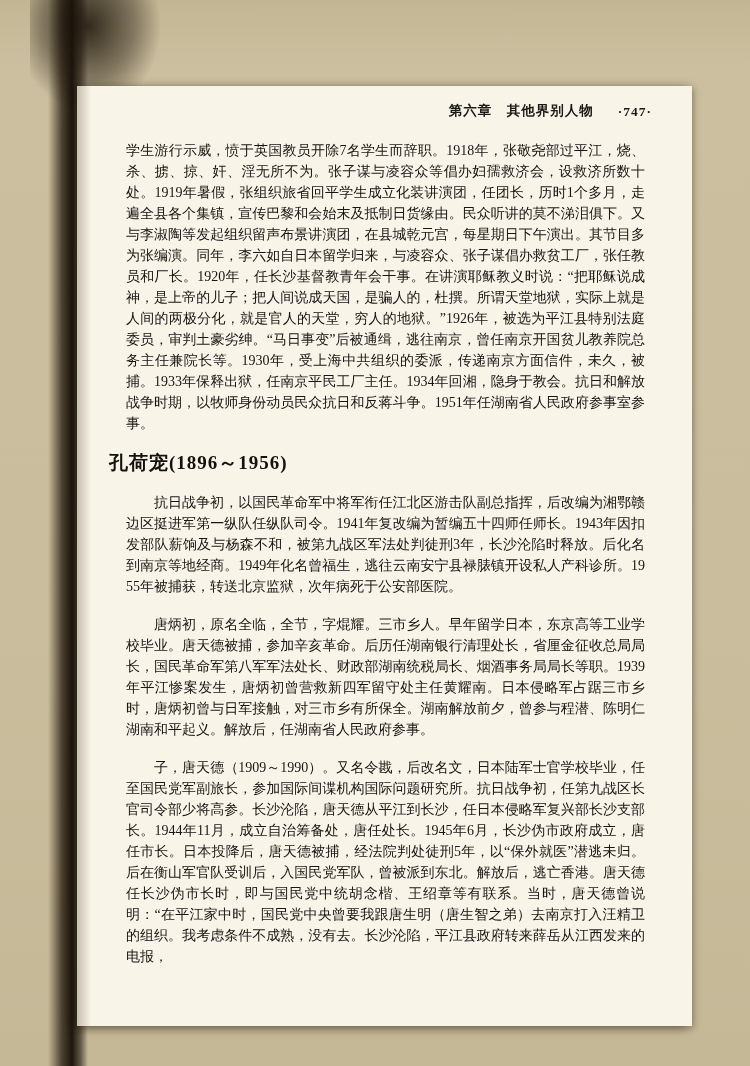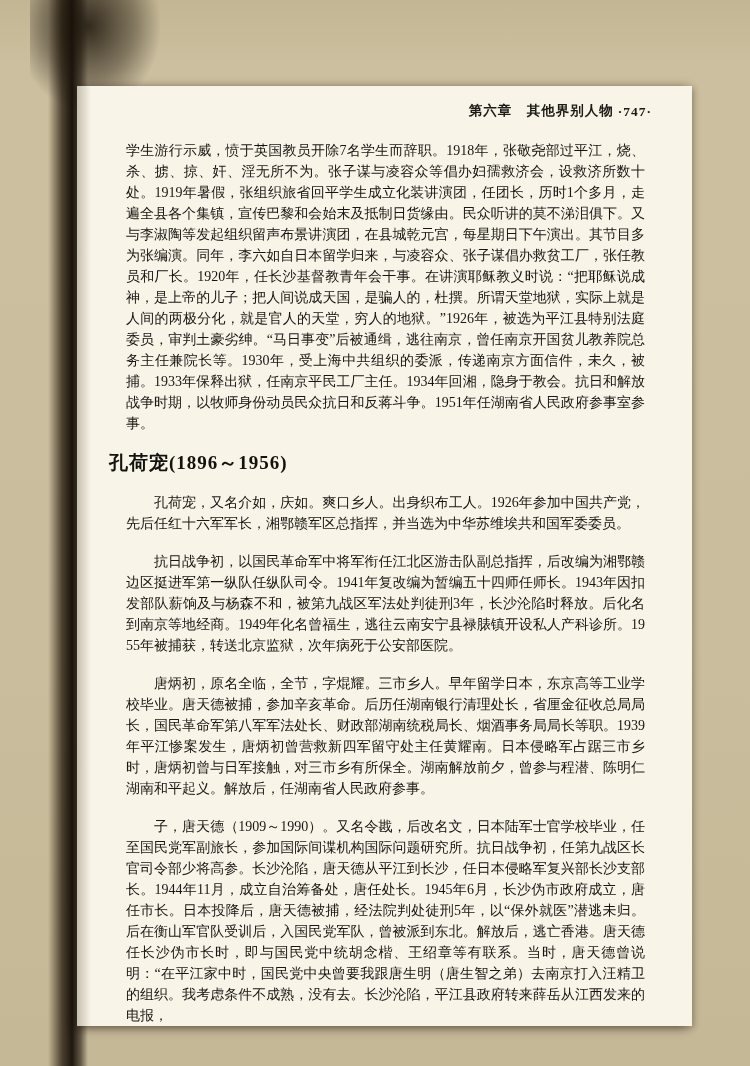--- a/index.html
+++ b/index.html
@@ -69,21 +69,21 @@
     color: #1c1a16;
   }
   .running-header .chapter-title {
     font-size: 13.5px;
     font-weight: bold;
     letter-spacing: 1px;
   }
   .running-header .page-number {
     font-size: 13.5px;
     font-weight: bold;
-    margin-left: 4px;
+    margin-left: 24px;
     letter-spacing: 1px;
   }
   .body-para {
     margin: 17px;
     font-size: 14px;
     line-height: 21px;
     color: #181512;
     text-align: justify;
     text-justify: inter-ideograph;
     word-break: break-all;
@@ -113,21 +113,20 @@
 
   <div class="running-header">
     <span class="chapter-title">第六章　其他界别人物</span>
     <span class="page-number">·747·</span>
   </div>
 
   <p class="body-para no-indent">学生游行示威，愤于英国教员开除7名学生而辞职。1918年，张敬尧部过平江，烧、杀、掳、掠、奸、淫无所不为。张子谋与凌容众等倡办妇孺救济会，设救济所数十处。1919年暑假，张组织旅省回平学生成立化装讲演团，任团长，历时1个多月，走遍全县各个集镇，宣传巴黎和会始末及抵制日货缘由。民众听讲的莫不涕泪俱下。又与李淑陶等发起组织留声布景讲演团，在县城乾元宫，每星期日下午演出。其节目多为张编演。同年，李六如自日本留学归来，与凌容众、张子谋倡办救贫工厂，张任教员和厂长。1920年，任长沙基督教青年会干事。在讲演耶稣教义时说：“把耶稣说成神，是上帝的儿子；把人间说成天国，是骗人的，杜撰。所谓天堂地狱，实际上就是人间的两极分化，就是官人的天堂，穷人的地狱。”1926年，被选为平江县特别法庭委员，审判土豪劣绅。“马日事变”后被通缉，逃往南京，曾任南京开国贫儿教养院总务主任兼院长等。1930年，受上海中共组织的委派，传递南京方面信件，未久，被捕。1933年保释出狱，任南京平民工厂主任。1934年回湘，隐身于教会。抗日和解放战争时期，以牧师身份动员民众抗日和反蒋斗争。1951年任湖南省人民政府参事室参事。</p>
 
   <h2 class="section-heading">孔荷宠(1896～1956)</h2>
 
-  <p class="body-para">孔荷宠，又名介如，庆如。爽口乡人。出身织布工人。1926年参加中国共产党，先后任红十六军军长，湘鄂赣军区总指挥，并当选为中华苏维埃共和国军委委员。</p>
 
 
   <p class="body-para">抗日战争初，以国民革命军中将军衔任江北区游击队副总指挥，后改编为湘鄂赣边区挺进军第一纵队任纵队司令。1941年复改编为暂编五十四师任师长。1943年因扣发部队薪饷及与杨森不和，被第九战区军法处判徒刑3年，长沙沦陷时释放。后化名到南京等地经商。1949年化名曾福生，逃往云南安宁县禄脿镇开设私人产科诊所。1955年被捕获，转送北京监狱，次年病死于公安部医院。</p>
 
 
   <p class="body-para">唐炳初，原名全临，全节，字焜耀。三市乡人。早年留学日本，东京高等工业学校毕业。唐天德被捕，参加辛亥革命。后历任湖南银行清理处长，省厘金征收总局局长，国民革命军第八军军法处长、财政部湖南统税局长、烟酒事务局局长等职。1939年平江惨案发生，唐炳初曾营救新四军留守处主任黄耀南。日本侵略军占踞三市乡时，唐炳初曾与日军接触，对三市乡有所保全。湖南解放前夕，曾参与程潜、陈明仁湖南和平起义。解放后，任湖南省人民政府参事。</p>
 
   <p class="body-para">子，唐天德（1909～1990）。又名令戡，后改名文，日本陆军士官学校毕业，任至国民党军副旅长，参加国际间谍机构国际问题研究所。抗日战争初，任第九战区长官司令部少将高参。长沙沦陷，唐天德从平江到长沙，任日本侵略军复兴部长沙支部长。1944年11月，成立自治筹备处，唐任处长。1945年6月，长沙伪市政府成立，唐任市长。日本投降后，唐天德被捕，经法院判处徒刑5年，以“保外就医”潜逃未归。后在衡山军官队受训后，入国民党军队，曾被派到东北。解放后，逃亡香港。唐天德任长沙伪市长时，即与国民党中统胡念楷、王绍章等有联系。当时，唐天德曾说明：“在平江家中时，国民党中央曾要我跟唐生明（唐生智之弟）去南京打入汪精卫的组织。我考虑条件不成熟，没有去。长沙沦陷，平江县政府转来薛岳从江西发来的电报，</p>
 
 </div>

